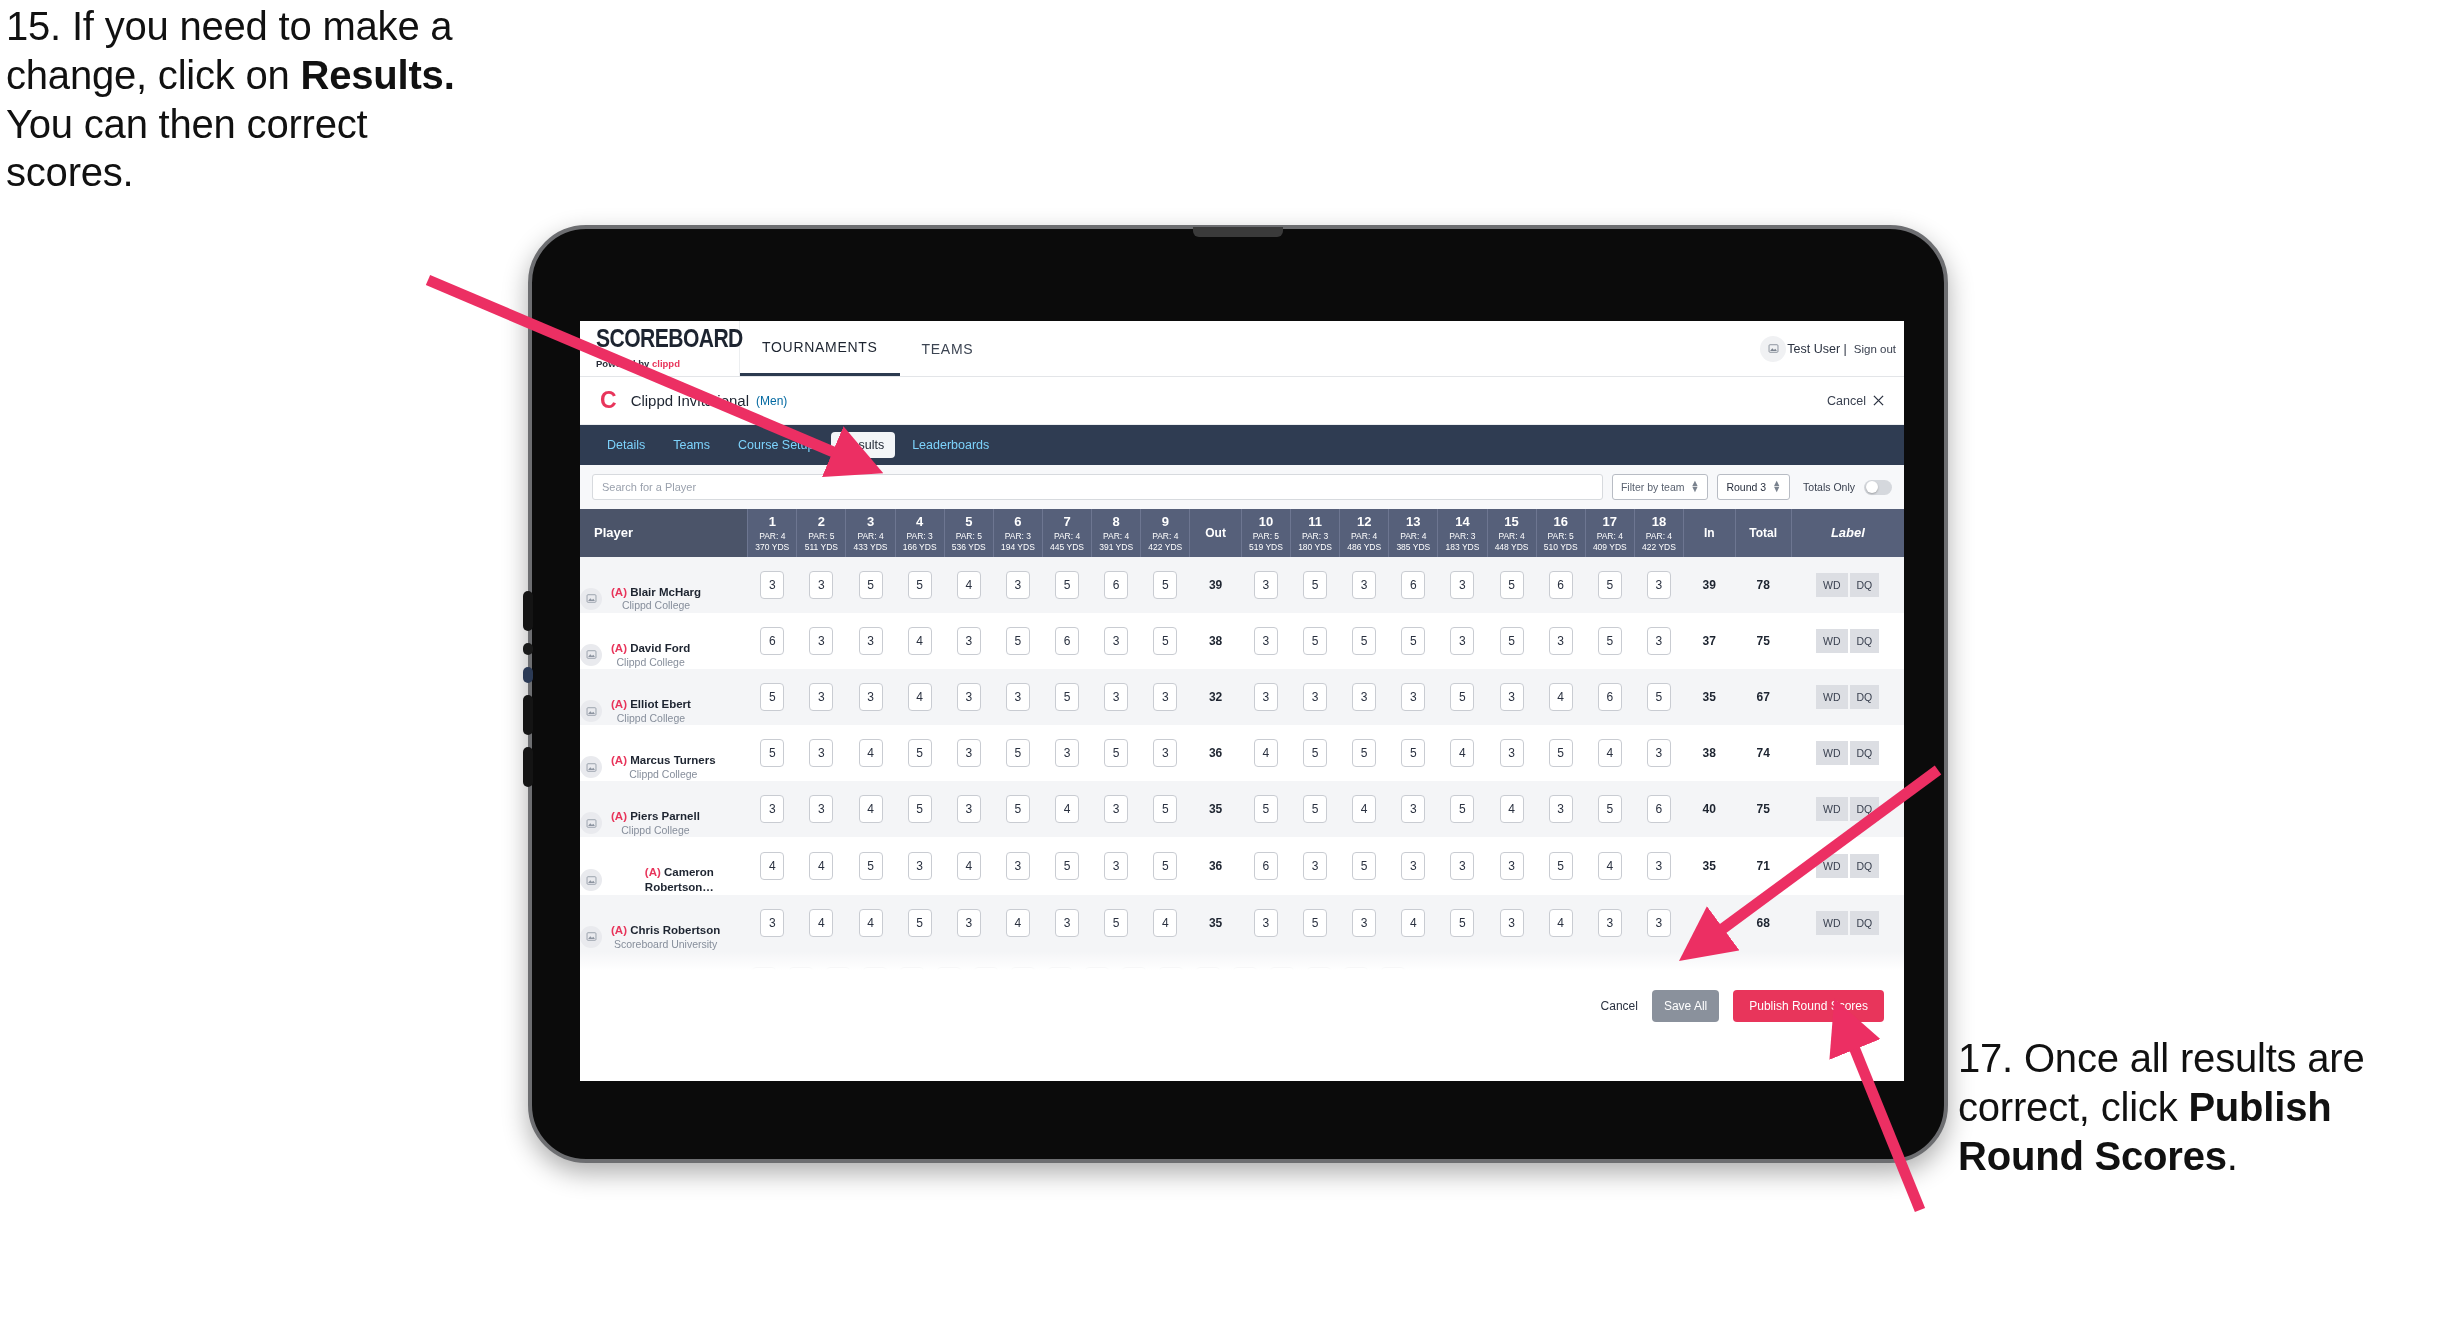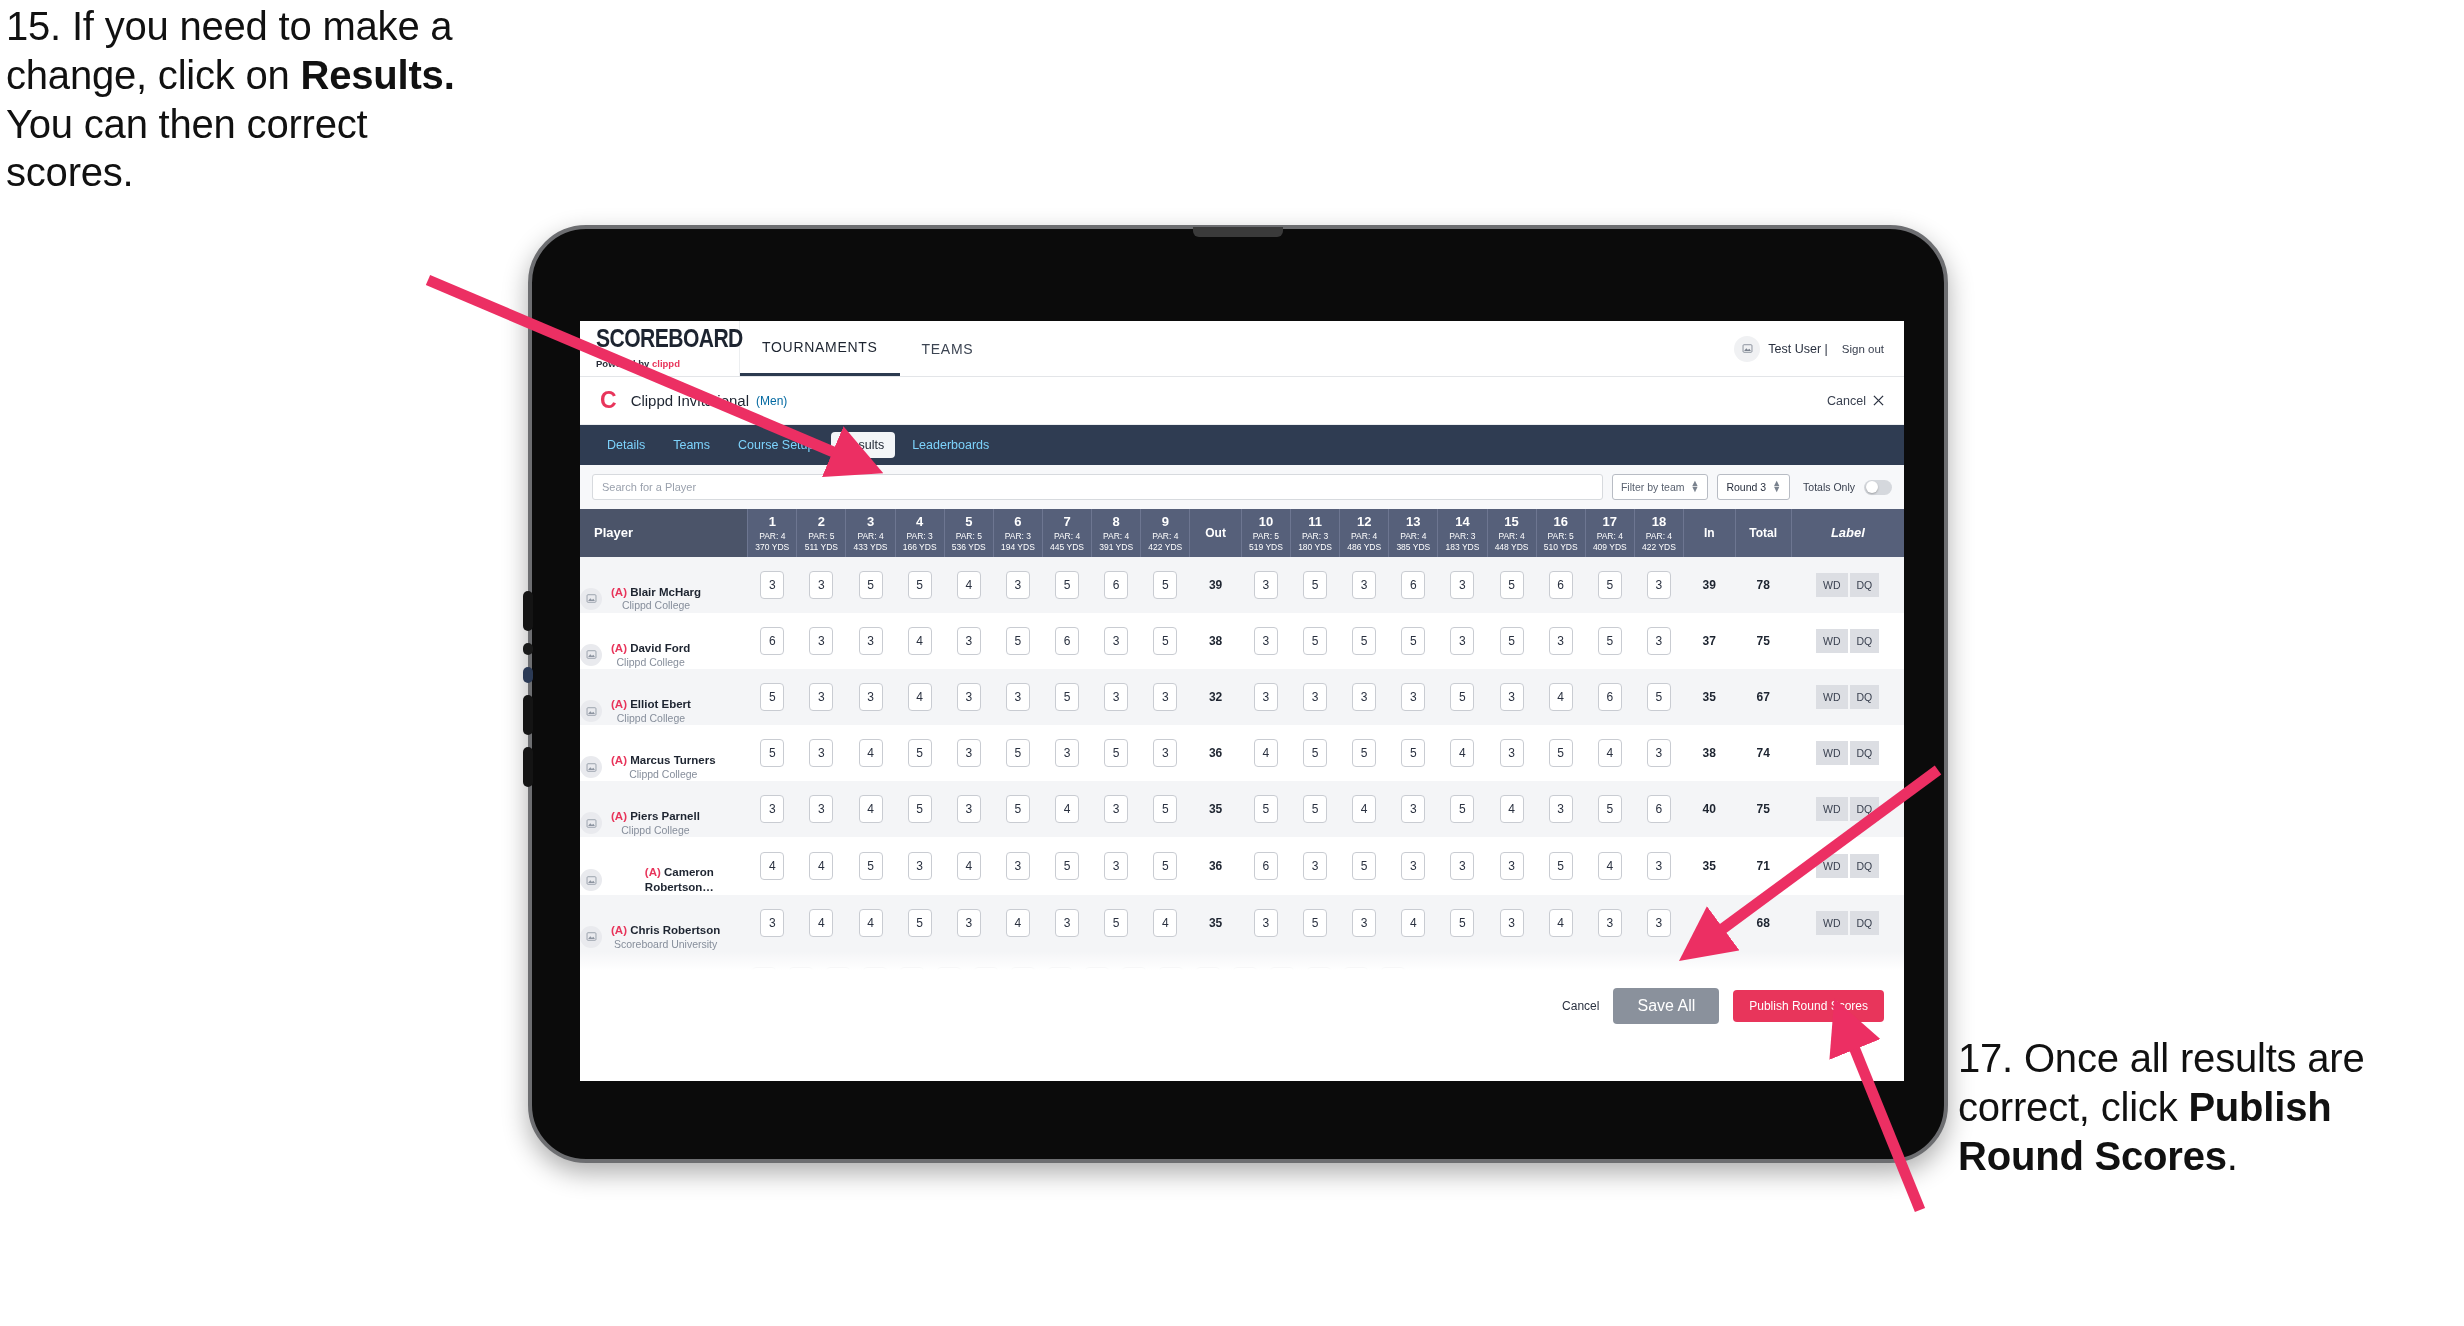--- a/index.html
+++ b/index.html
@@ -88,21 +88,21 @@
 
   .topnav-tabs { display: flex; align-items: stretch; }
   .topnav-tab {
     display: flex; align-items: center; padding: 0 22px;
     font-size: 14px; letter-spacing: 0.7px; color: #3c4452; font-weight: 400;
     cursor: pointer;
   }
   .topnav-tab.active { border-bottom: 3px solid #2c3a4f; color: #1d2430; }
 
   #user-area {
-    margin-left: auto; display: flex; align-items: center; gap: 8px; padding-right: 20px;
+    margin-left: auto; display: flex; align-items: center; gap: 1px; padding-right: 8px;
   }
   .avatar-circle {
     width: 26px; height: 26px; border-radius: 50%; background: #f0f1f3;
     display: flex; align-items: center; justify-content: center;
   }
   #user-name { font-size: 12.5px; color: #2a3140; }
   #sign-out { font-size: 11.5px; color: #3a4150; cursor: pointer; margin-left: 6px; }
 
   
   #title-row {
@@ -206,21 +206,21 @@
   }
 
   
   #footer {
     height: 66px; background: #ffffff; display: flex; align-items: center;
     justify-content: flex-end; gap: 14px; padding-right: 20px;
   }
   #btn-cancel { font-size: 12px; color: #2a3140; cursor: pointer; }
   #btn-saveall {
     background: #8a919c; color: #ffffff; border: none; border-radius: 4px;
-    font-size: 16px; padding: 9px 24px; cursor: pointer; font-family: "Liberation Sans", sans-serif;
+    font-size: 12px; padding: 9px 12px; cursor: pointer; font-family: "Liberation Sans", sans-serif;
   }
   #btn-publish {
     background: #e8355b; color: #ffffff; border: none; border-radius: 4px;
     font-size: 12px; padding: 9px 16px; cursor: pointer; font-family: "Liberation Sans", sans-serif;
   }
 </style>
 </head>
 <body>
 
 <div id="stage">

